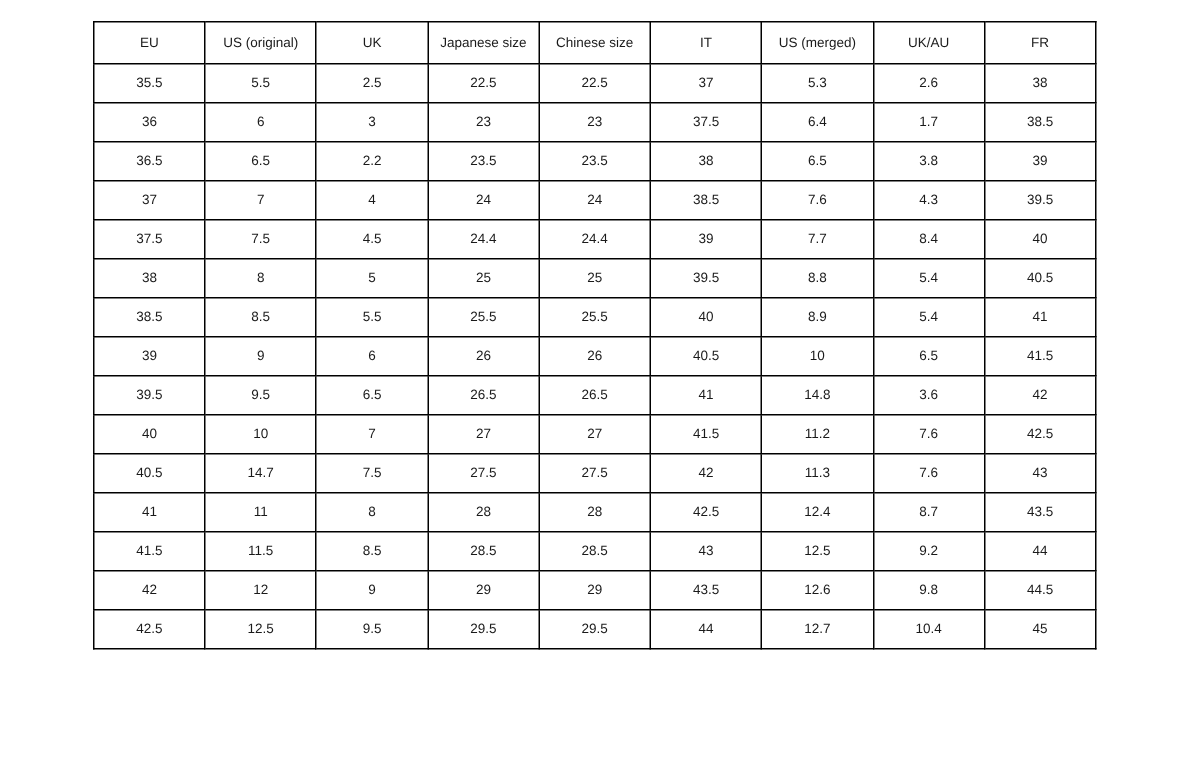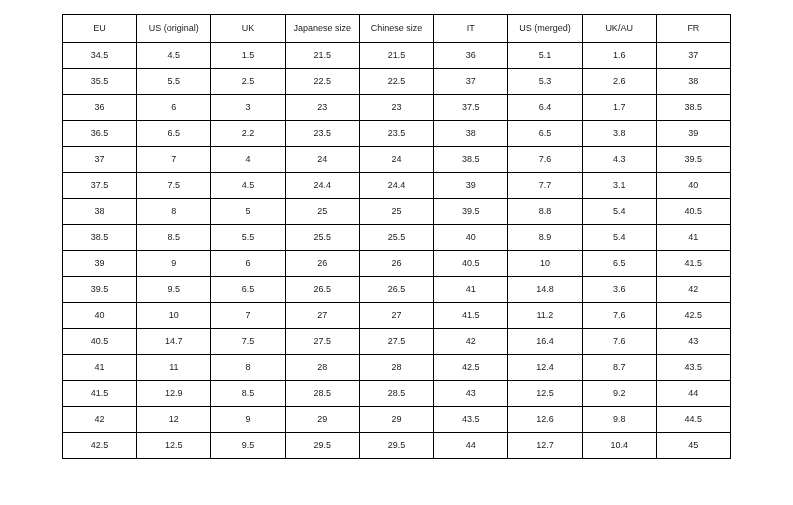--- a/index.html
+++ b/index.html
@@ -55,31 +55,20 @@
           <th>Japanese size</th>
           <th>Chinese size</th>
           <th>IT</th>
           <th>US (merged)</th>
           <th>UK/AU</th>
           <th>FR</th>
         </tr>
     </thead>
     <tbody>
         <tr>
-          <td>34.5</td>
-          <td>4.5</td>
-          <td>1.5</td>
-          <td>21.5</td>
-          <td>21.5</td>
-          <td>36</td>
-          <td>5.1</td>
-          <td>1.6</td>
-          <td>37</td>
-        </tr>
-        <tr>
           <td>35.5</td>
           <td>5.5</td>
           <td>2.5</td>
           <td>22.5</td>
           <td>22.5</td>
           <td>37</td>
           <td>5.3</td>
           <td>2.6</td>
           <td>38</td>
         </tr>
@@ -117,21 +106,21 @@
           <td>39.5</td>
         </tr>
         <tr>
           <td>37.5</td>
           <td>7.5</td>
           <td>4.5</td>
           <td>24.4</td>
           <td>24.4</td>
           <td>39</td>
           <td>7.7</td>
-          <td>3.1</td>
+          <td>8.4</td>
           <td>40</td>
         </tr>
         <tr>
           <td>38</td>
           <td>8</td>
           <td>5</td>
           <td>25</td>
           <td>25</td>
           <td>39.5</td>
           <td>8.8</td>
@@ -182,38 +171,38 @@
           <td>7.6</td>
           <td>42.5</td>
         </tr>
         <tr>
           <td>40.5</td>
           <td>14.7</td>
           <td>7.5</td>
           <td>27.5</td>
           <td>27.5</td>
           <td>42</td>
-          <td>16.4</td>
+          <td>11.3</td>
           <td>7.6</td>
           <td>43</td>
         </tr>
         <tr>
           <td>41</td>
           <td>11</td>
           <td>8</td>
           <td>28</td>
           <td>28</td>
           <td>42.5</td>
           <td>12.4</td>
           <td>8.7</td>
           <td>43.5</td>
         </tr>
         <tr>
           <td>41.5</td>
-          <td>12.9</td>
+          <td>11.5</td>
           <td>8.5</td>
           <td>28.5</td>
           <td>28.5</td>
           <td>43</td>
           <td>12.5</td>
           <td>9.2</td>
           <td>44</td>
         </tr>
         <tr>
           <td>42</td>

